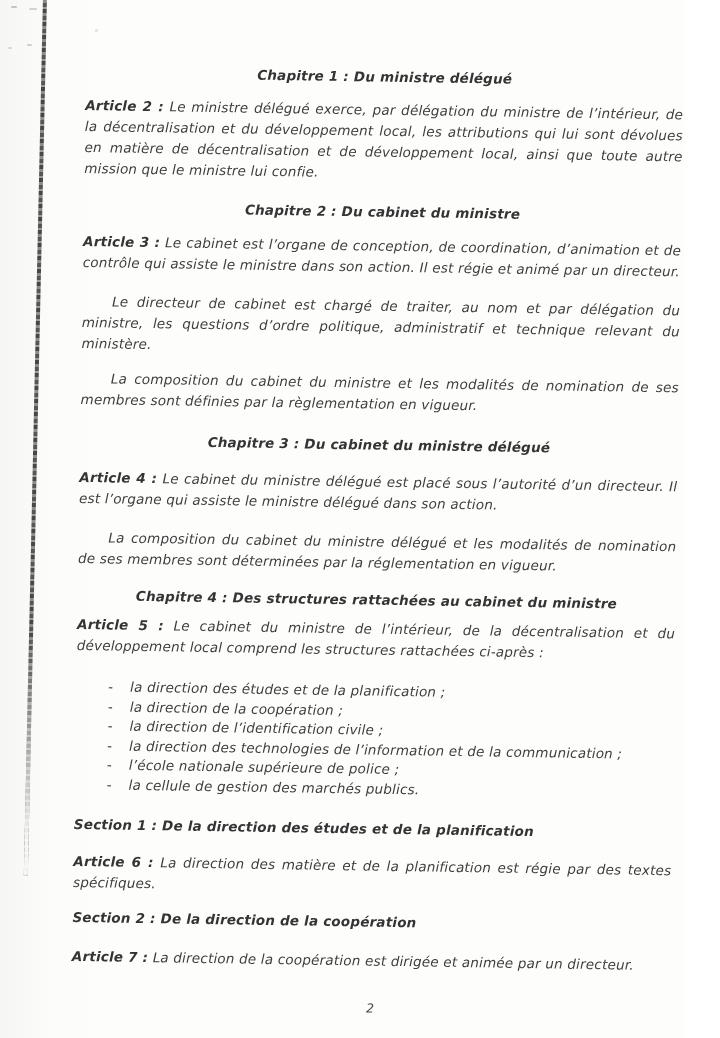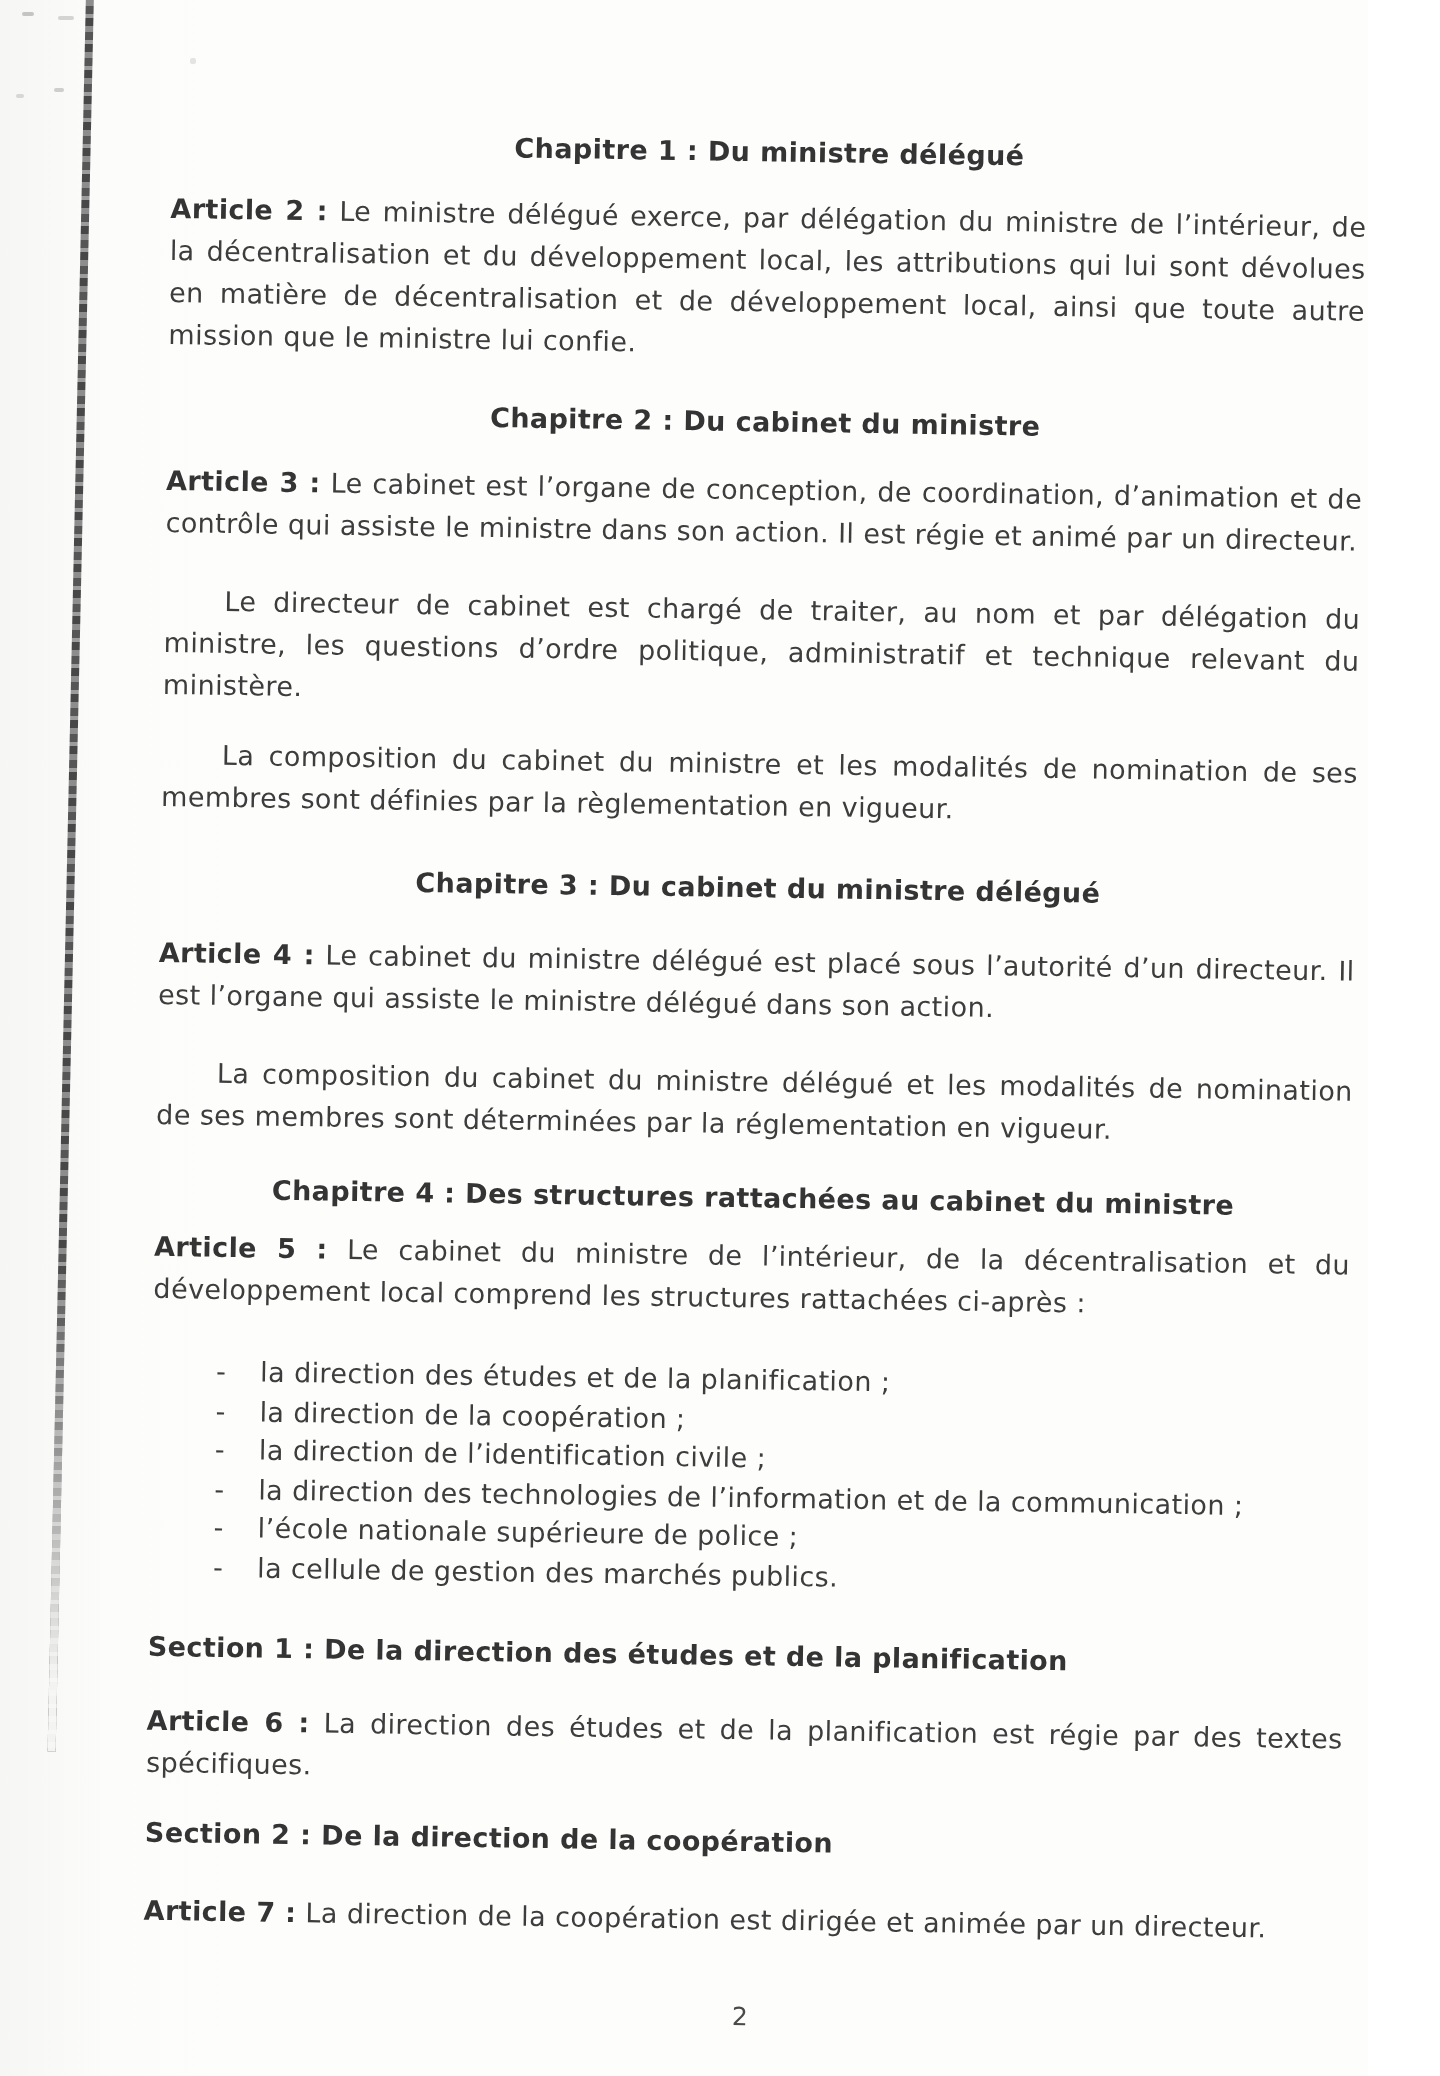--- a/index.html
+++ b/index.html
@@ -4,20 +4,21 @@
 <style>
   html, body { margin: 0; padding: 0; background: #ffffff; }
   .sheet {
     position: relative;
     width: 684px;
     height: 1038px;
     overflow: hidden;
     background: linear-gradient(90deg, #f6f6f4 0px, #fcfcfb 55px, #fdfdfc 120px, #fdfdfc 100%);
     font-family: "DejaVu Sans", sans-serif;
     color: #3d3d3d;
+    font-style: italic;
   }
   
   .fold {
     position: absolute;
     left: 43px;
     top: -4px;
     width: 3.5px;
     height: 880px;
     transform: rotate(1.25deg);
     transform-origin: 50% 0;
@@ -149,21 +150,21 @@
       <div class="li-row">
         <span class="li-dash">-</span>
         <span>la cellule de gestion des marchés publics.</span>
       </div>
     </div>
 
     <div class="section-h mt20">Section 1 : De la direction des études et de la planification</div>
 
     <div class="para mt16">
       <span class="article-label">Article 6 :</span>
-      <span>La direction des études et de la planification est régie par des textes spécifiques.</span>
+      <span>La direction des matière et de la planification est régie par des textes spécifiques.</span>
     </div>
 
     <div class="section-h mt14">Section 2 : De la direction de la coopération</div>
 
     <div class="para mt18">
       <span class="article-label">Article 7 :</span>
       <span>La direction de la coopération est dirigée et animée par un directeur.</span>
     </div>
 
     <div class="page-number mt26">2</div>

